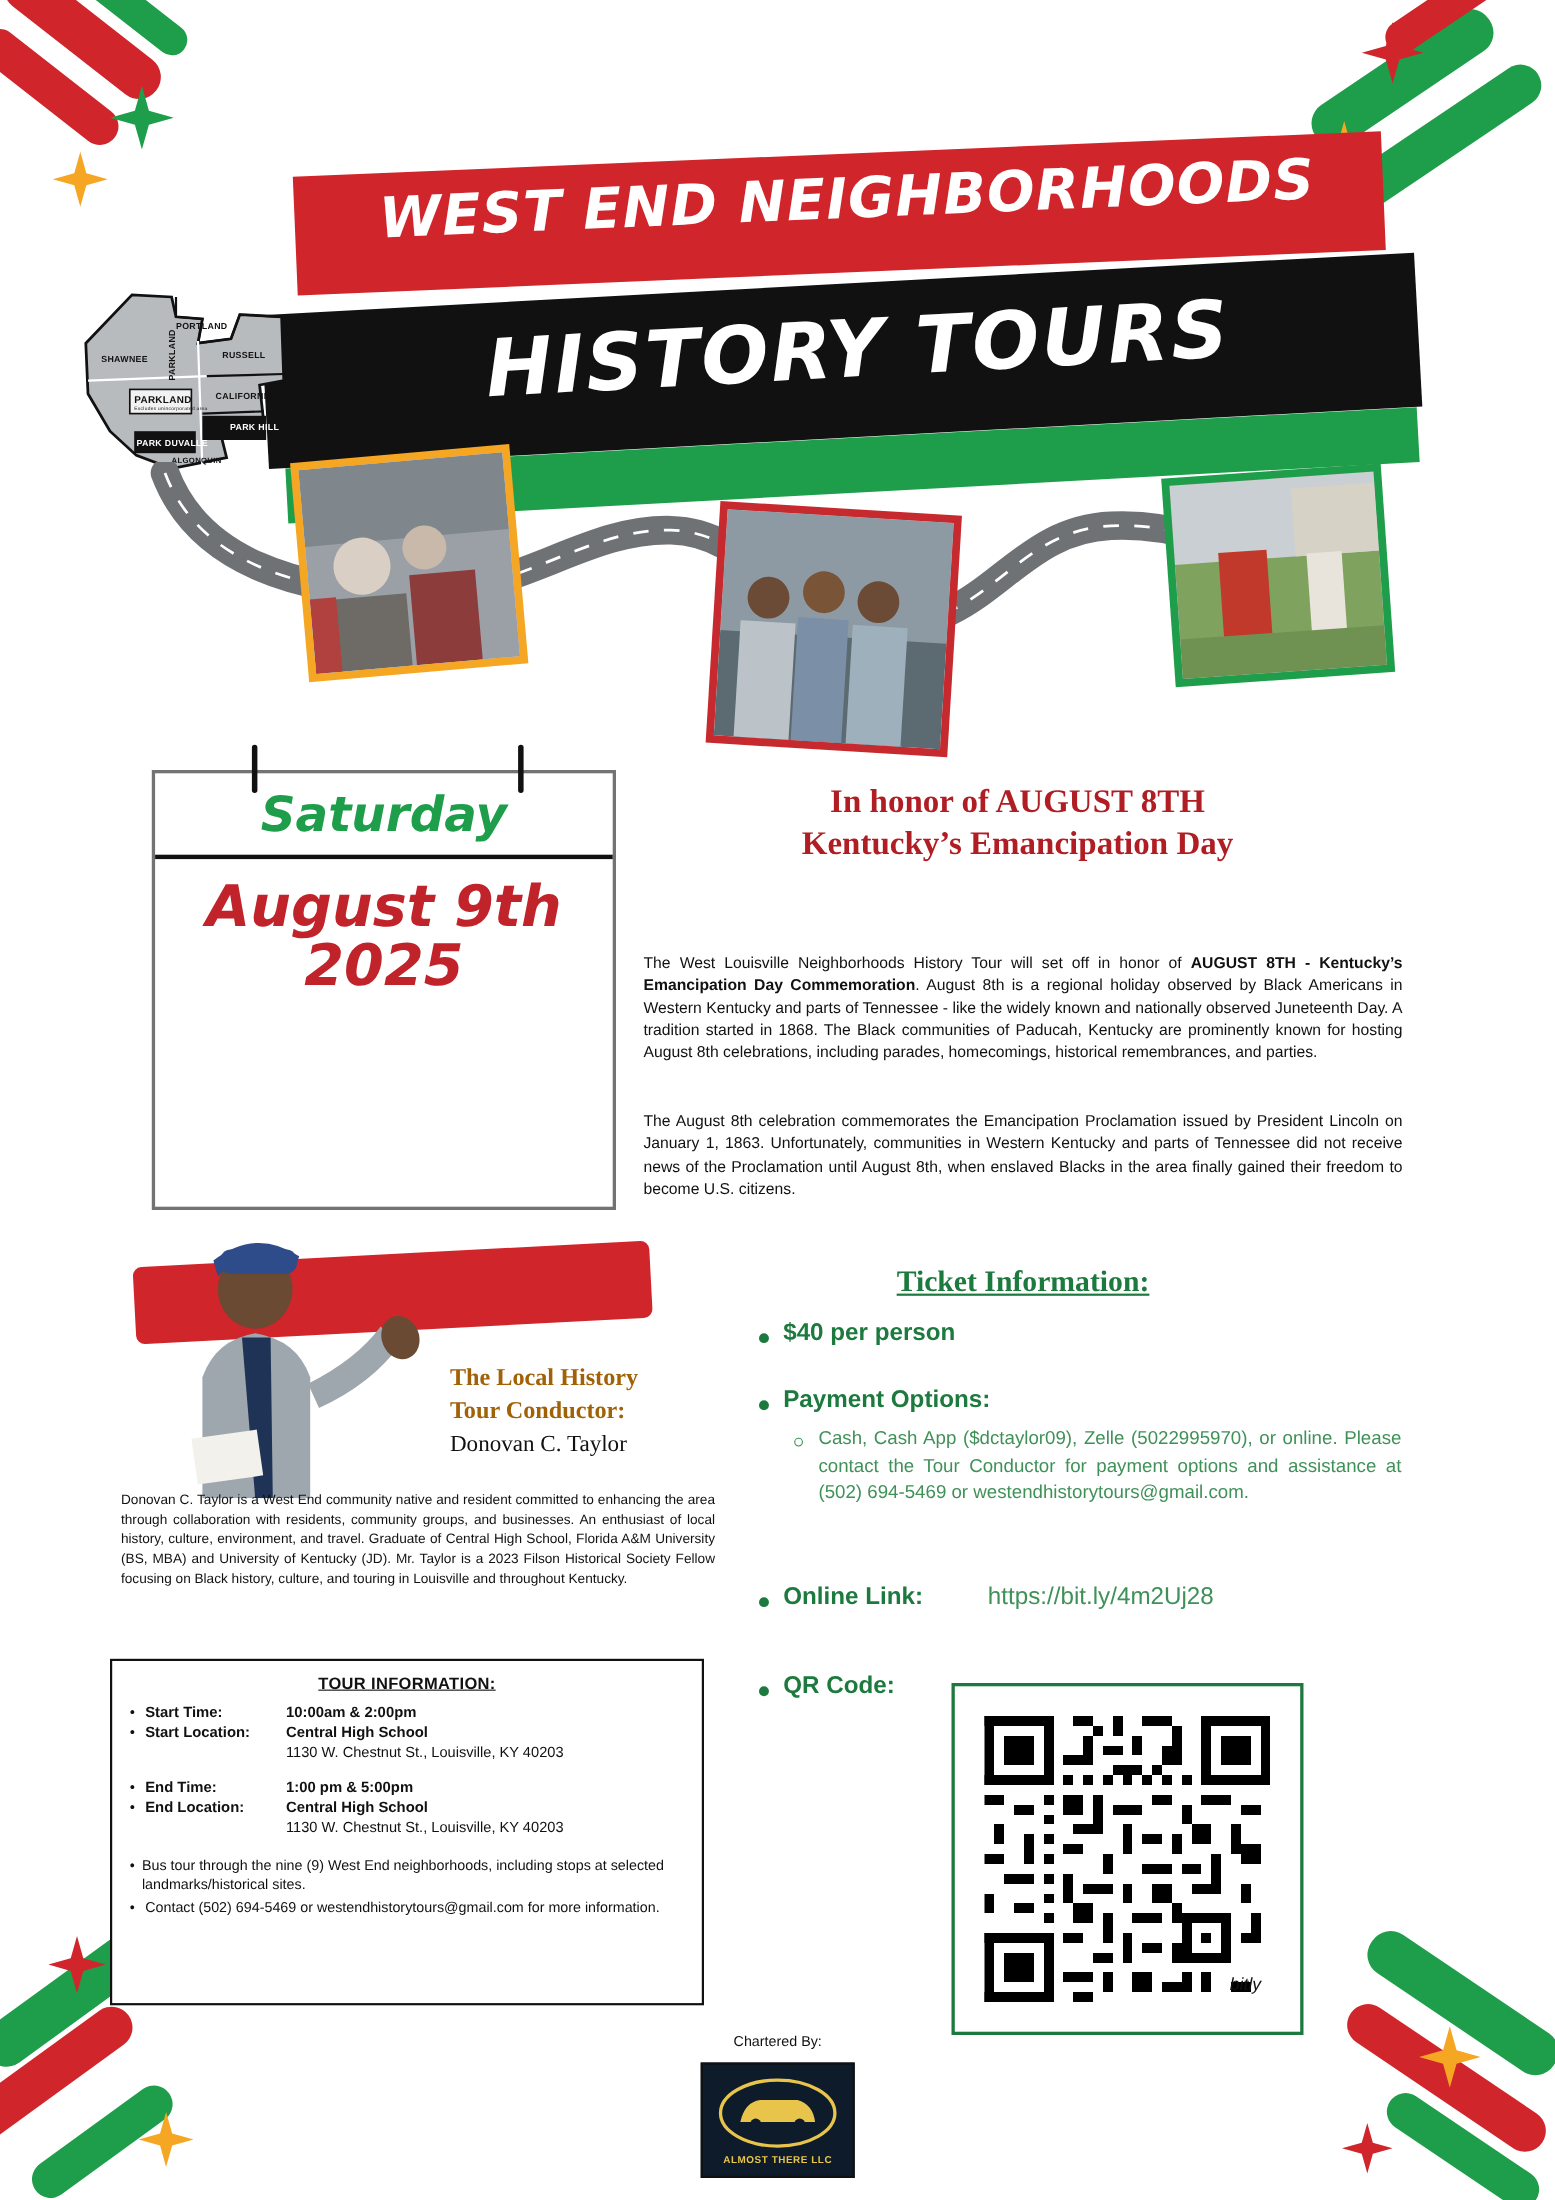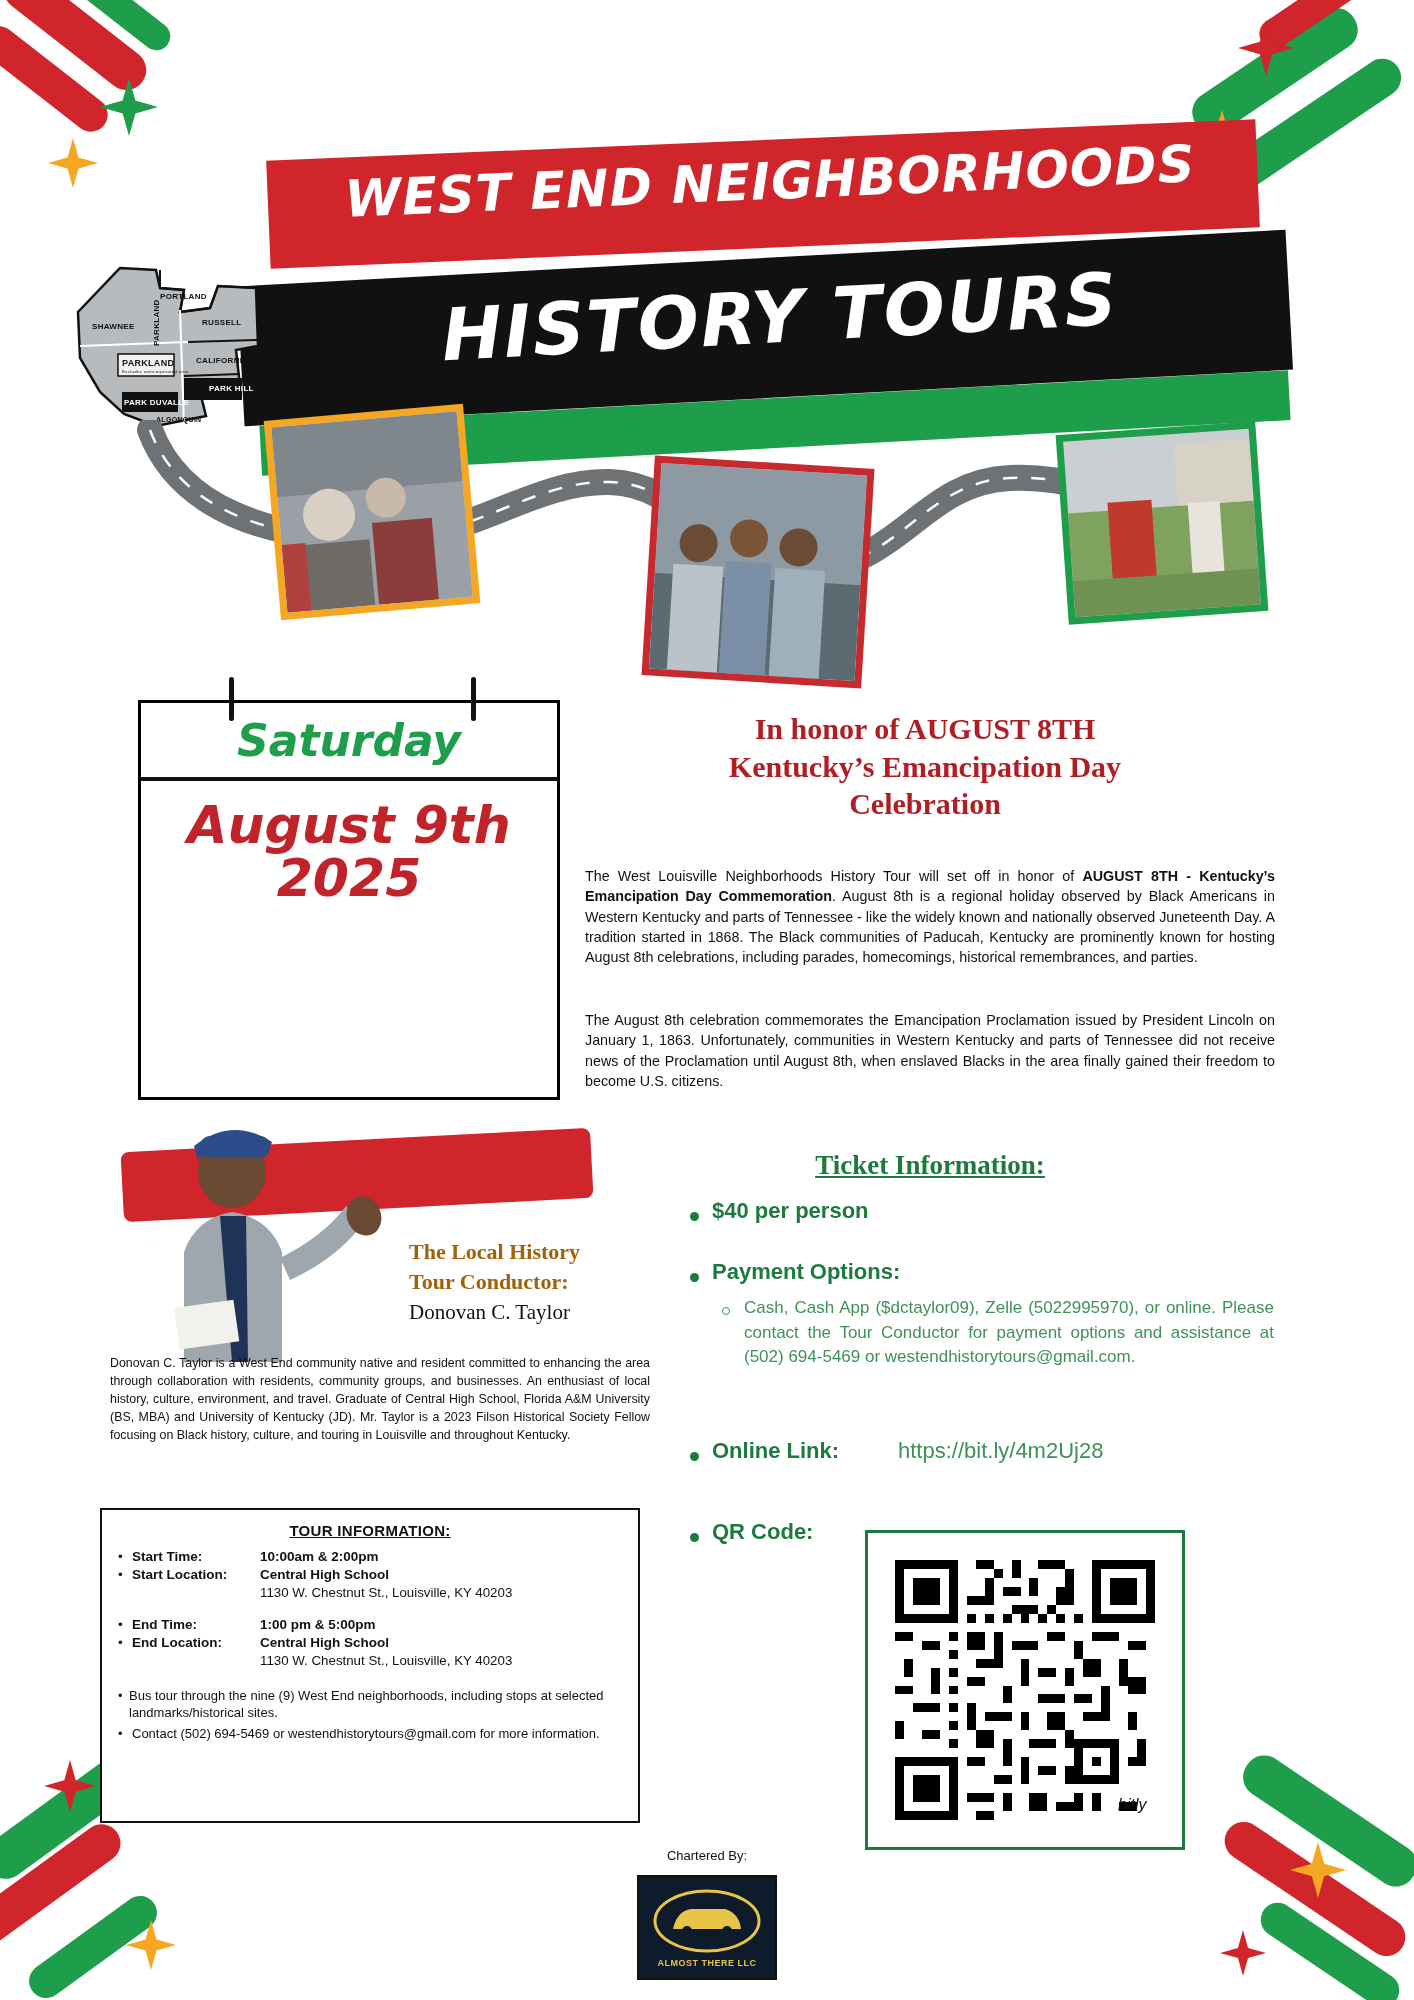--- a/index.html
+++ b/index.html
@@ -63,21 +63,21 @@
 
   
   .photo {
     position:absolute; background:#b9bcc0; overflow:hidden;
   }
   .photo-frame { position:absolute; }
 
   
   .cal {
     position:absolute; left:138px; top:700px; width:422px; height:400px;
-    border:3px solid #000000; background:#fff;
+    border:3px solid #737373; background:#fff;
   }
   .cal-head {
     height:78px; border-bottom:4px solid #111; display:flex;
     align-items:center; justify-content:center;
   }
   .cal-sat {
     font-family:"DejaVu Sans", sans-serif; font-weight:bold; font-style:italic;
     font-size:44px; color:#1e9e4a;
   }
   .cal-ring { position:absolute; width:5px; height:44px; background:#111; top:-26px; border-radius:3px;}
@@ -290,21 +290,20 @@
   </div>
   <div class="cal-date">August 9th</div>
   <div class="cal-year">2025</div>
   <div class="cal-bus">
   </div>
 </div>
 
 <div class="honor">
   <div>In honor of AUGUST 8TH</div>
   <div>Kentucky’s Emancipation Day</div>
-  <div>Celebration</div>
 </div>
 
 <div class="body-text" style="left:585px; top:866px; width:690px;">
   <span>The West Louisville Neighborhoods History Tour will set off in honor of </span><b>AUGUST 8TH - Kentucky’s Emancipation Day Commemoration</b><span>.  August 8th is a regional holiday observed by Black Americans in Western Kentucky and parts of Tennessee - like the widely known and nationally observed Juneteenth Day.  A tradition started in 1868.  The Black communities of Paducah, Kentucky are prominently known for hosting August 8th celebrations, including parades, homecomings, historical remembrances, and parties.</span>
 </div>
 
 <div class="body-text" style="left:585px; top:1010px; width:690px;">
   <span>The August 8th celebration commemorates the Emancipation Proclamation issued by President Lincoln on January 1, 1863.  Unfortunately, communities in Western Kentucky and parts of Tennessee did not receive news of the Proclamation until August 8th, when enslaved Blacks in the area finally gained their freedom to become U.S. citizens.</span>
 </div>
 

